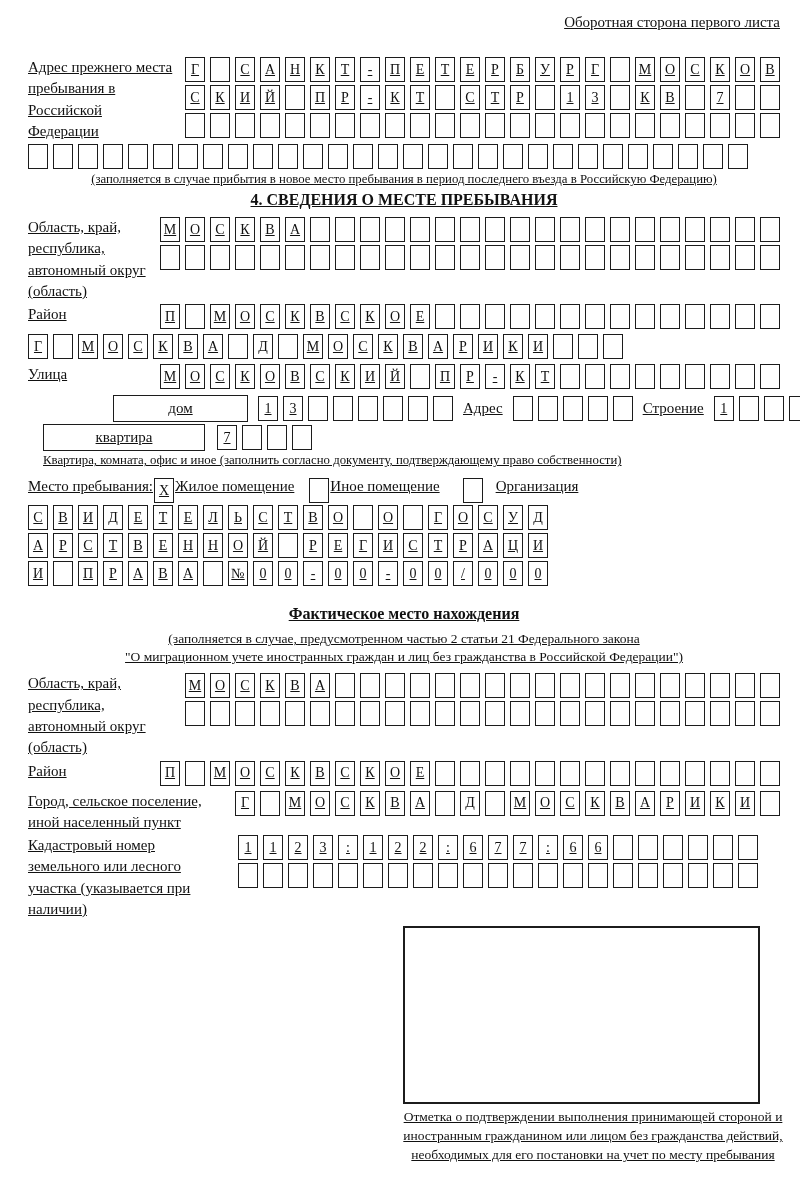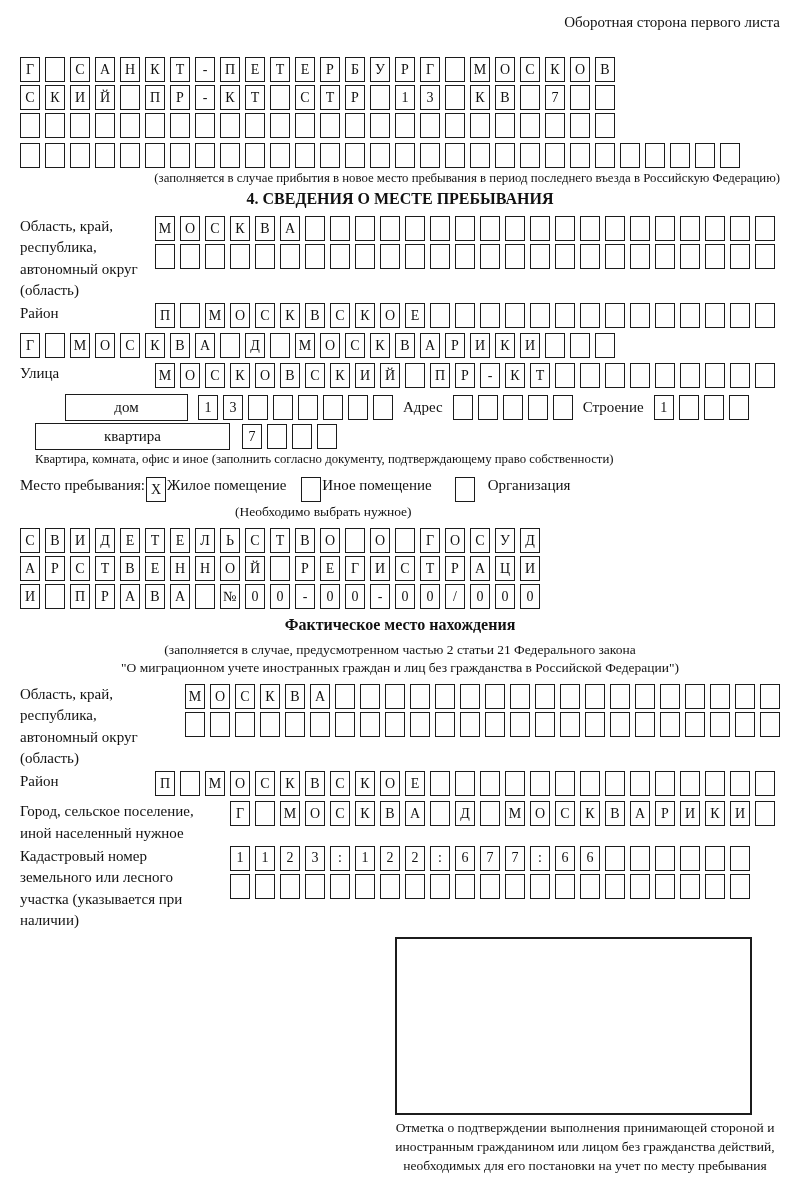--- a/index.html
+++ b/index.html
@@ -1,40 +1,41 @@
 <!DOCTYPE html>
 <html><head>
 <meta charset="utf-8">
 <style>
   html,body{margin:0;padding:0;background:#fff;}
   .page{
     position:relative;
     width:800px;height:1180px;
     box-sizing:border-box;
-    padding:14px 20px 10px 20px;
+    padding:14px 20px 10px 28px;
     font-family:"Liberation Serif","DejaVu Serif",serif;
     color:#111;
     overflow:hidden;
+    text-decoration:underline;
   }
   .header-note{
     text-align:right;font-size:15px;margin-bottom:26px;
   }
   
   .cb{
     box-sizing:border-box;flex:0 0 auto;
     width:20px;height:25px;
     border:1.7px solid #1c1c1c;
     display:inline-flex;align-items:center;justify-content:center;
     font-size:14px;line-height:1;background:#fff;
   }
   .boxrow{display:flex;gap:5px;margin-bottom:3px;}
   .frow{display:flex;align-items:flex-start;margin-bottom:2px;}
   .flabel{font-size:15px;line-height:1.42;box-sizing:border-box;padding-right:10px;}
   .w150{width:160px;} .w135{width:135px;} .w165{width:165px;} .w235{width:235px;} .w210{width:210px;}
-  .caption{font-size:12.8px;text-align:right;margin:2px 0 4px 0;}
+  .caption{font-size:12.8px;text-align:center;margin:2px 0 4px 0;}
   .sect-title{font-size:16px;font-weight:bold;text-align:center;margin:4px 0 8px 0;}
   .widebox{
     box-sizing:border-box;border:1.7px solid #1c1c1c;height:27px;
     display:inline-flex;align-items:center;justify-content:center;
     font-size:15px;flex:0 0 auto;background:#fff;
   }
   .inline-lab{font-size:15px;align-self:center;white-space:nowrap;}
   .stayrow{display:flex;gap:1px;font-size:15px;margin:10px 0 2px 0;}
   .staynote{font-size:13.5px;margin:0 0 8px 215px;}
   .fact-note{font-size:13.5px;text-align:center;margin:0 0 2px 0;}
@@ -48,20 +49,21 @@
   }
 </style>
 </head>
 <body>
 
 <div class="page">
 
   <div class="header-note">Оборотная сторона первого листа</div>
 
   <div class="frow">
+    <div class="flabel w150">Адрес прежнего места пребывания в Российской Федерации</div>
     <div>
       <div class="boxrow">
           <span class="cb">Г</span>
           <span class="cb"></span>
           <span class="cb">С</span>
           <span class="cb">А</span>
           <span class="cb">Н</span>
           <span class="cb">К</span>
           <span class="cb">Т</span>
           <span class="cb">-</span>
@@ -316,21 +318,21 @@
         <span class="cb"></span>
         <span class="cb"></span>
         <span class="cb"></span>
         <span class="cb"></span>
         <span class="cb"></span>
         <span class="cb"></span>
       </div>
   </div>
 
   <div class="frow" style="margin-left:45px;margin-top:3px;align-items:center;gap:10px;">
-    <div class="widebox" style="width:123px;">дом</div>
+    <div class="widebox" style="width:135px;margin-left:40px;">дом</div>
     <div class="boxrow" style="margin-bottom:0;">
         <span class="cb">1</span>
         <span class="cb">3</span>
         <span class="cb"></span>
         <span class="cb"></span>
         <span class="cb"></span>
         <span class="cb"></span>
         <span class="cb"></span>
         <span class="cb"></span>
       </div>
@@ -345,40 +347,39 @@
     <div class="inline-lab">Строение</div>
     <div class="boxrow" style="margin-bottom:0;">
         <span class="cb">1</span>
         <span class="cb"></span>
         <span class="cb"></span>
         <span class="cb"></span>
       </div>
   </div>
 
   <div class="frow" style="margin-left:15px;margin-top:2px;align-items:center;gap:12px;">
-    <div class="widebox" style="width:195px;">квартира</div>
+    <div class="widebox" style="width:162px;">квартира</div>
     <div class="boxrow" style="margin-bottom:0;">
         <span class="cb">7</span>
         <span class="cb"></span>
         <span class="cb"></span>
         <span class="cb"></span>
       </div>
   </div>
   <div class="caption" style="text-align:left;margin-left:15px;">Квартира, комната, офис и иное (заполнить согласно документу, подтверждающему право собственности)</div>
 
   <div class="stayrow">
     <span>Место пребывания:</span>
     <span class="cb">X</span>
     <span>Жилое помещение</span>
     <span class="cb" style="margin-left:14px;"></span>
     <span>Иное помещение</span>
     <span class="cb" style="margin-left:22px;"></span>
     <span style="margin-left:12px;">Организация</span>
   </div>
-  <div class="staynote">(Необходимо выбрать нужное)</div>
 
   <div class="frow">
     <div>
       <div class="boxrow">
           <span class="cb">С</span>
           <span class="cb">В</span>
           <span class="cb">И</span>
           <span class="cb">Д</span>
           <span class="cb">Е</span>
           <span class="cb">Т</span>
@@ -440,21 +441,21 @@
           <span class="cb">0</span>
           <span class="cb">0</span>
           <span class="cb">/</span>
           <span class="cb">0</span>
           <span class="cb">0</span>
           <span class="cb">0</span>
         </div>
     </div>
   </div>
 
-  <div class="sect-title" style="margin-top:4px;">Фактическое место нахождения</div>
+  <div class="sect-title" style="margin-top:16px;">Фактическое место нахождения</div>
   <div class="fact-note">(заполняется в случае, предусмотренном частью 2 статьи 21 Федерального закона</div>
   <div class="fact-note" style="margin-bottom:8px;">"О миграционном учете иностранных граждан и лиц без гражданства в Российской Федерации")</div>
 
   <div class="frow">
     <div class="flabel w165">Область, край, республика, автономный округ (область)</div>
     <div>
       <div class="boxrow">
           <span class="cb">М</span>
           <span class="cb">О</span>
           <span class="cb">С</span>
@@ -534,21 +535,21 @@
         <span class="cb"></span>
         <span class="cb"></span>
         <span class="cb"></span>
         <span class="cb"></span>
         <span class="cb"></span>
         <span class="cb"></span>
       </div>
   </div>
 
   <div class="frow">
-    <div class="flabel w210">Город, сельское поселение, иной населенный нужное</div>
+    <div class="flabel w210">Город, сельское поселение, иной населенный пункт</div>
     <div class="boxrow">
         <span class="cb">Г</span>
         <span class="cb"></span>
         <span class="cb">М</span>
         <span class="cb">О</span>
         <span class="cb">С</span>
         <span class="cb">К</span>
         <span class="cb">В</span>
         <span class="cb">А</span>
         <span class="cb"></span>

